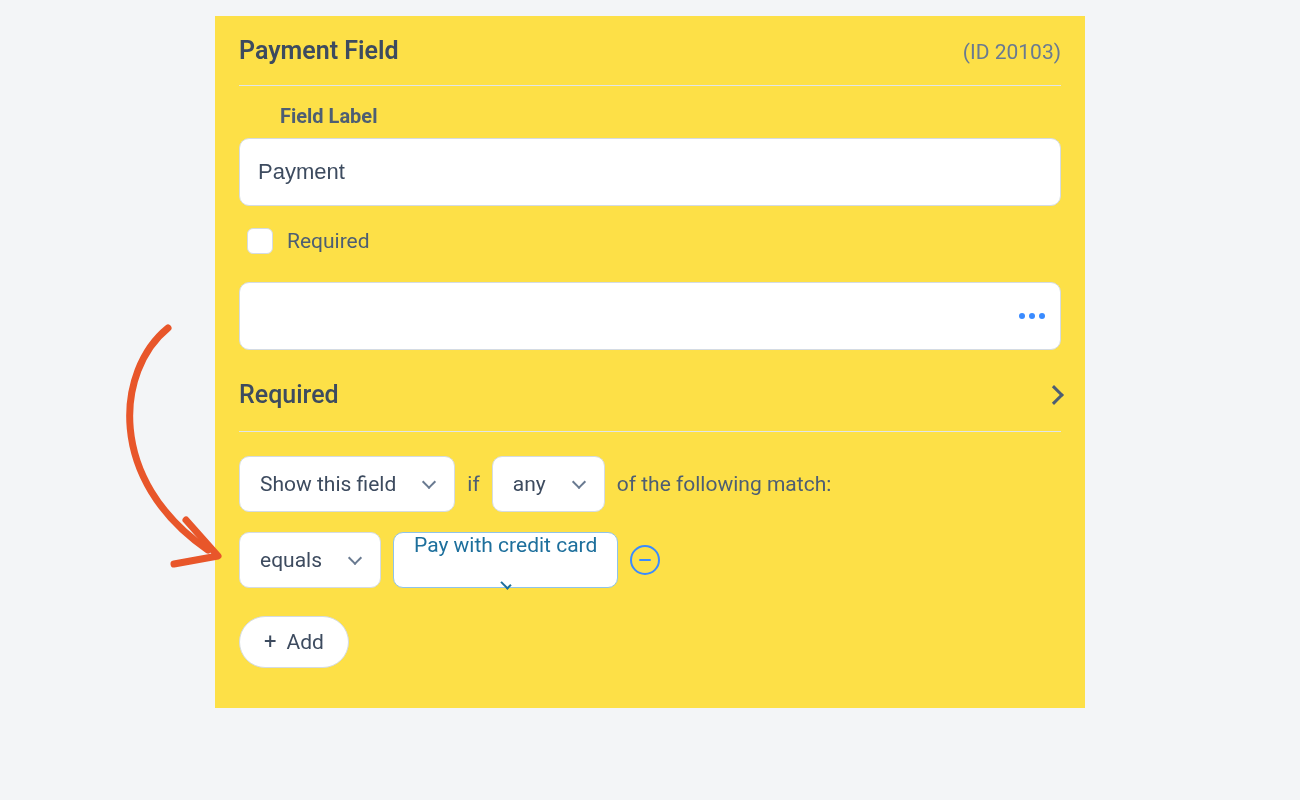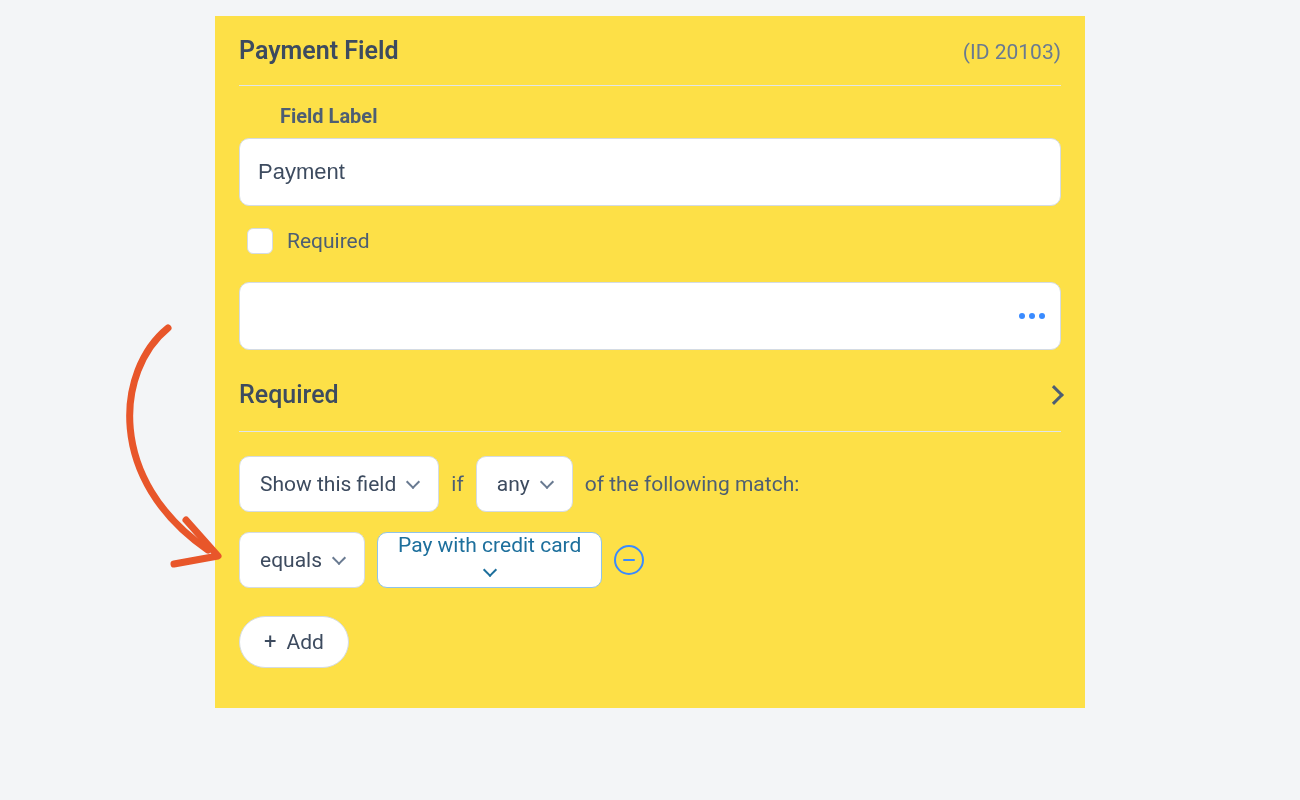--- a/index.html
+++ b/index.html
@@ -120,21 +120,21 @@
   .logic-row {
     display: flex;
     align-items: center;
     gap: 12px;
     flex-wrap: wrap;
     margin-bottom: 20px;
   }
   .select-pill {
     display: inline-flex;
     align-items: center;
-    gap: 12px;
+    gap: 28px;
     height: 56px;
     padding: 0 20px;
     border: 1px solid #d4dbe3;
     border-radius: 10px;
     background: #fff;
     font-size: 21px;
     color: #3d4b5f;
     cursor: pointer;
     white-space: nowrap;
   }

